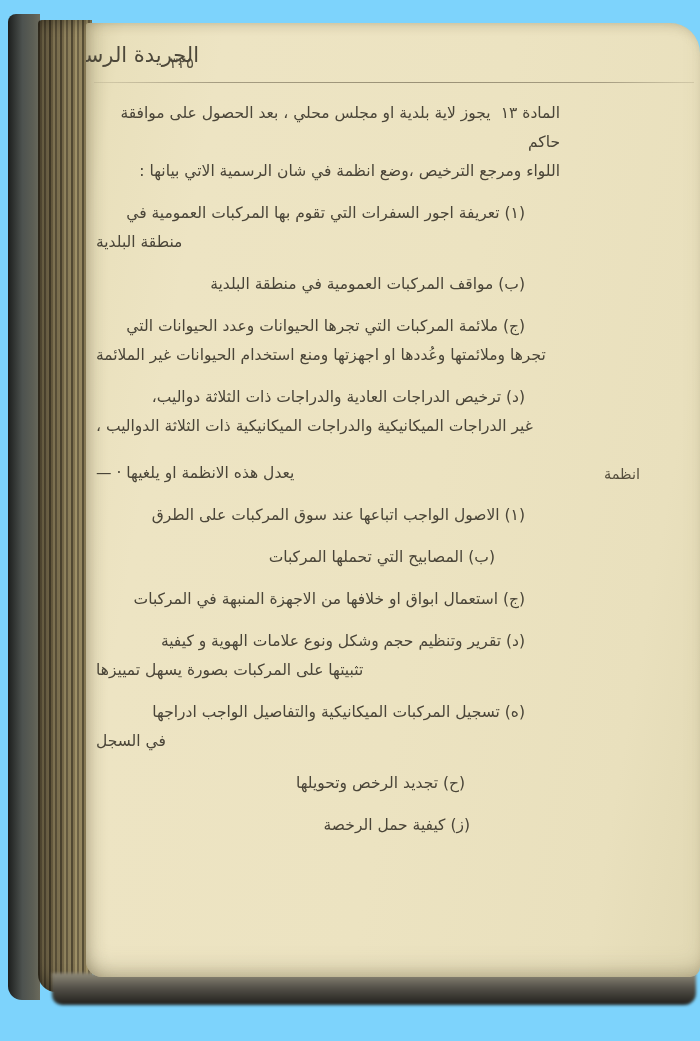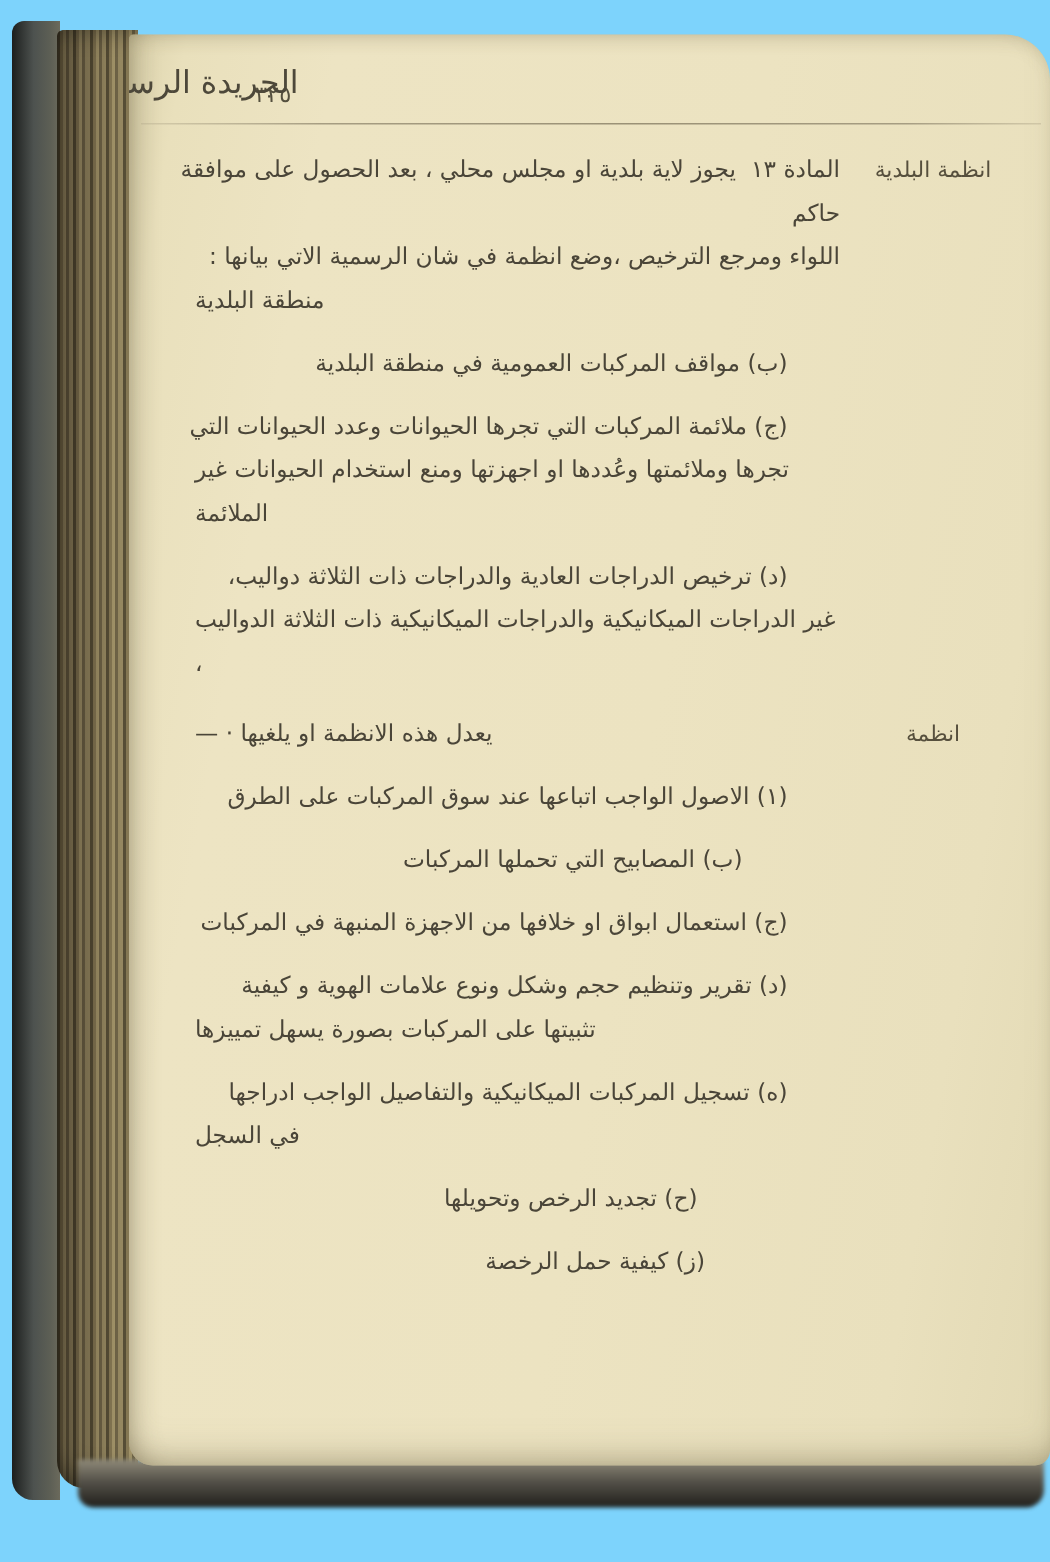--- a/index.html
+++ b/index.html
@@ -58,21 +58,21 @@
     direction:rtl;font-size:15.5px;line-height:29px;
   }
   .article{position:relative;}
   .article + .article{margin-top:18px;}
   .margin-note{
     position:absolute;right:-122px;top:1px;width:120px;
     text-align:center;font-size:14.5px;color:#564f3d;line-height:28px;
   }
   .line{text-align:right;}
   .line.item-start{margin-top:13px;}
-  .line.flush-left{text-align:left;margin-left:34px;}
+  .line.flush-left{text-align:left;}
   .ind20{padding-right:20px;}
   .ind35{padding-right:35px;}
   .ind65{padding-right:65px;}
   .ind90{padding-right:90px;}
   .ind95{padding-right:95px;}
   .article-no{margin-left:10px;white-space:nowrap;}
 </style>
 </head>
 <body>
 
@@ -82,23 +82,23 @@
   <div class="under-shadow"></div>
 
   <div class="page">
     <div class="page-number">٣٢٥</div>
     <div class="page-title">الجريدة الرسمية</div>
     <div class="header-rule"></div>
 
     <div class="content" dir="rtl" lang="ar">
 
       <section class="article">
-        <div class="margin-note">انظمة البلدية</div>
         <div class="line"><span class="article-no">المادة ١٣</span><span>يجوز لاية بلدية او مجلس محلي ، بعد الحصول على موافقة حاكم</span></div>
         <div class="line">اللواء ومرجع الترخيص ،وضع انظمة في شان الرسمية الاتي بيانها :</div>
+        <div class="line item-start ind35">(١)  تعريفة اجور السفرات التي تقوم بها المركبات العمومية في</div>
         <div class="line flush-left">منطقة البلدية</div>
         <div class="line item-start ind35">(ب)  مواقف المركبات العمومية في منطقة البلدية</div>
         <div class="line item-start ind35">(ج)  ملائمة المركبات التي تجرها الحيوانات وعدد الحيوانات التي</div>
         <div class="line flush-left">تجرها وملائمتها وعُددها او اجهزتها ومنع استخدام الحيوانات غير الملائمة</div>
         <div class="line item-start ind35">(د)  ترخيص الدراجات العادية والدراجات ذات الثلاثة دواليب،</div>
         <div class="line flush-left">غير الدراجات الميكانيكية والدراجات الميكانيكية ذات الثلاثة الدواليب ،</div>
       </section>
 
       <section class="article">
         <div class="margin-note">انظمة</div>

